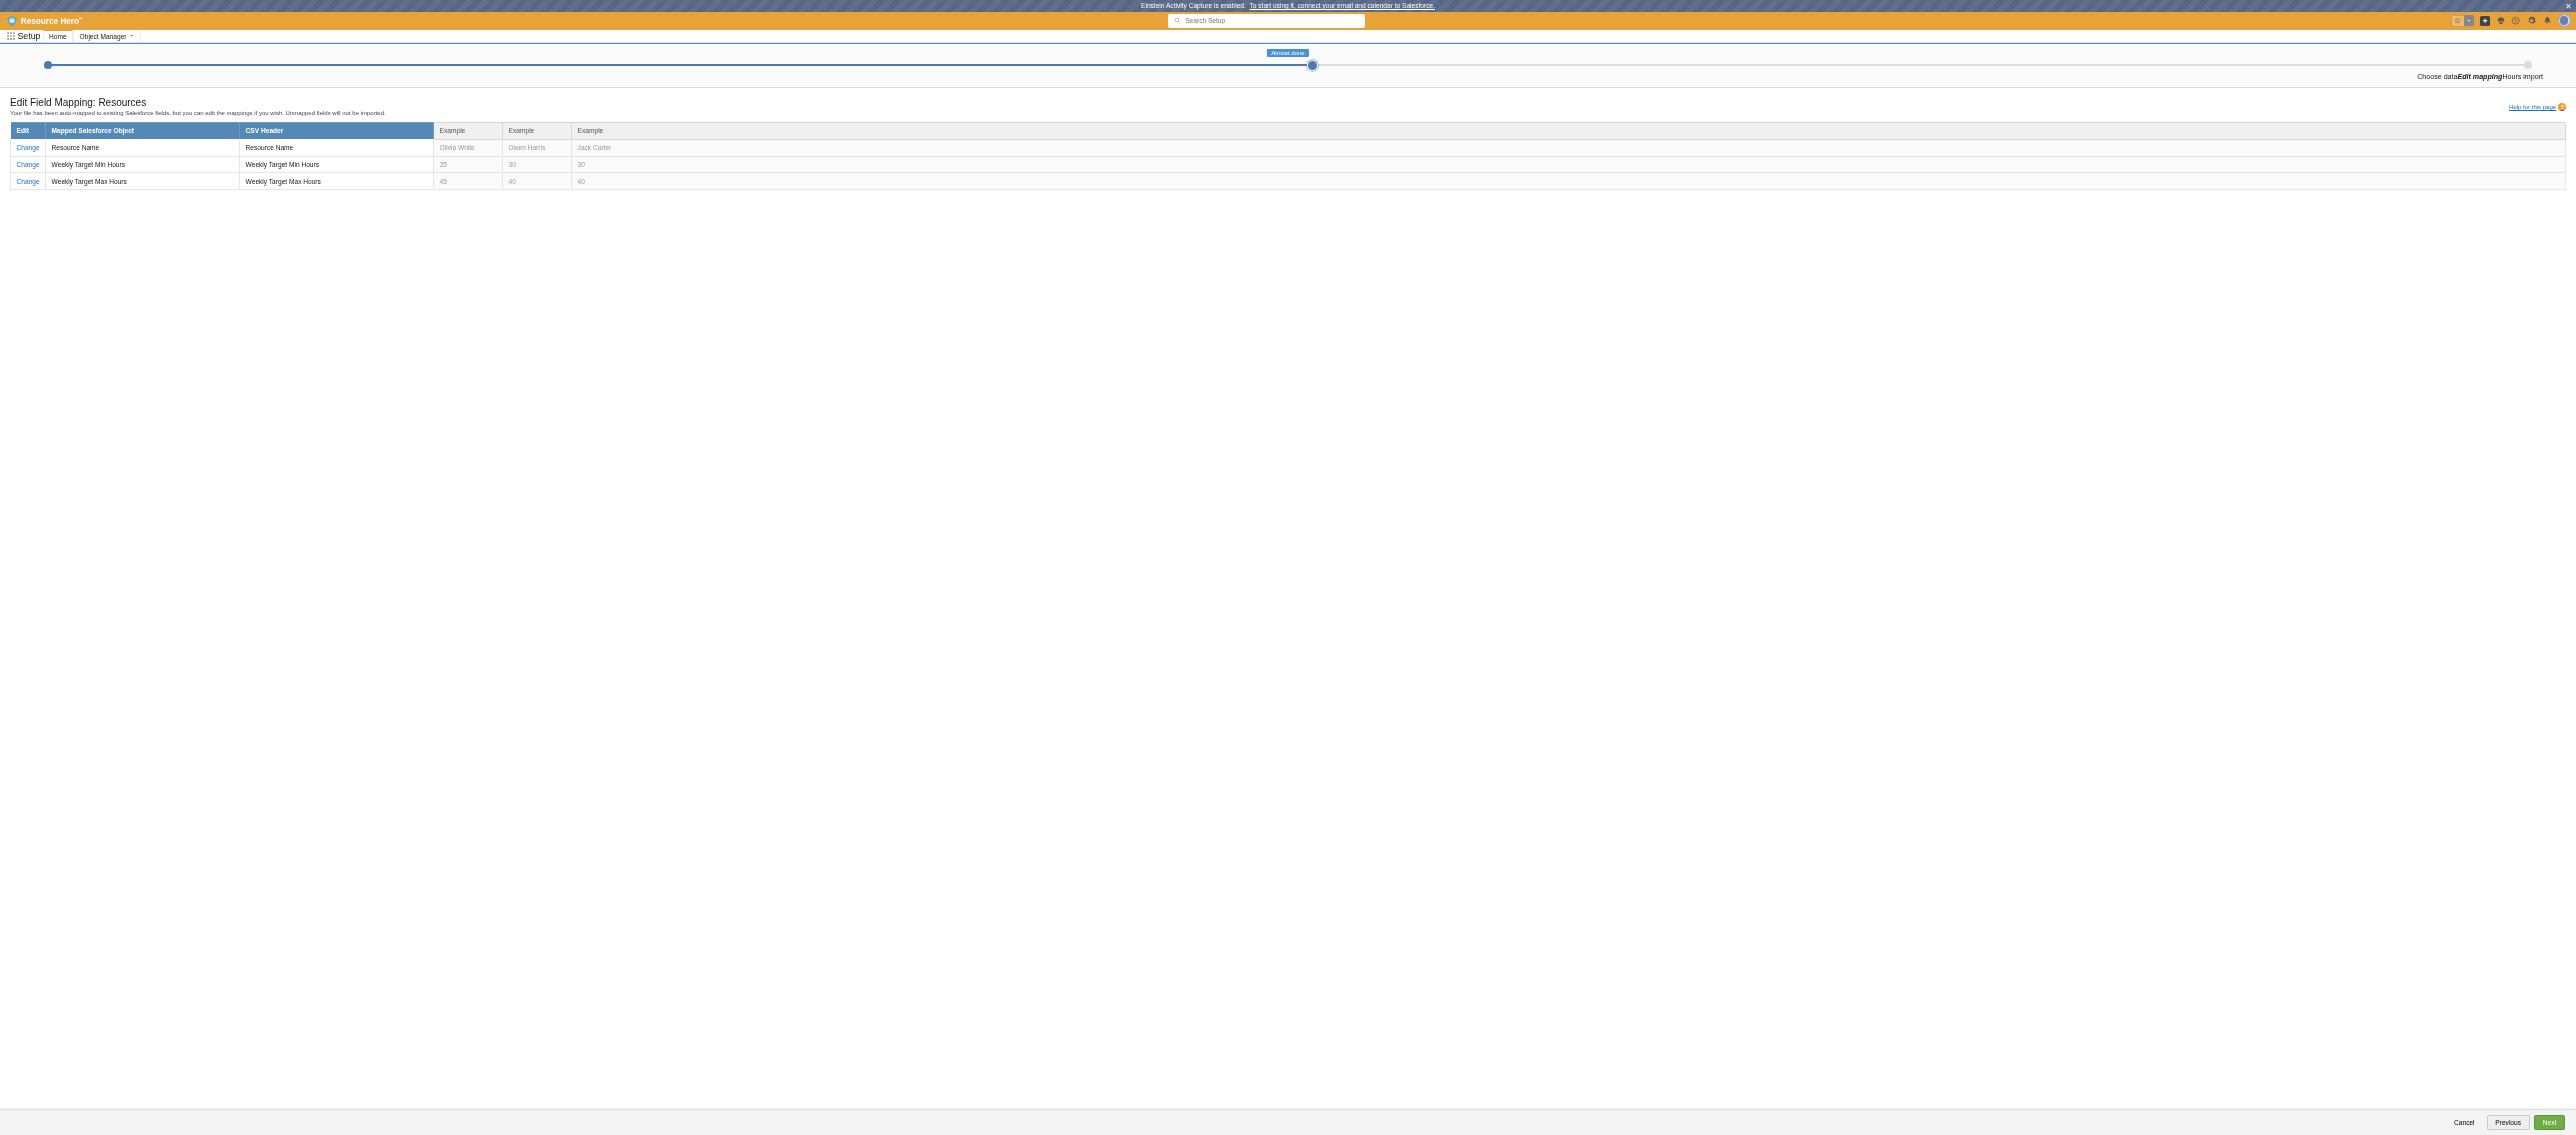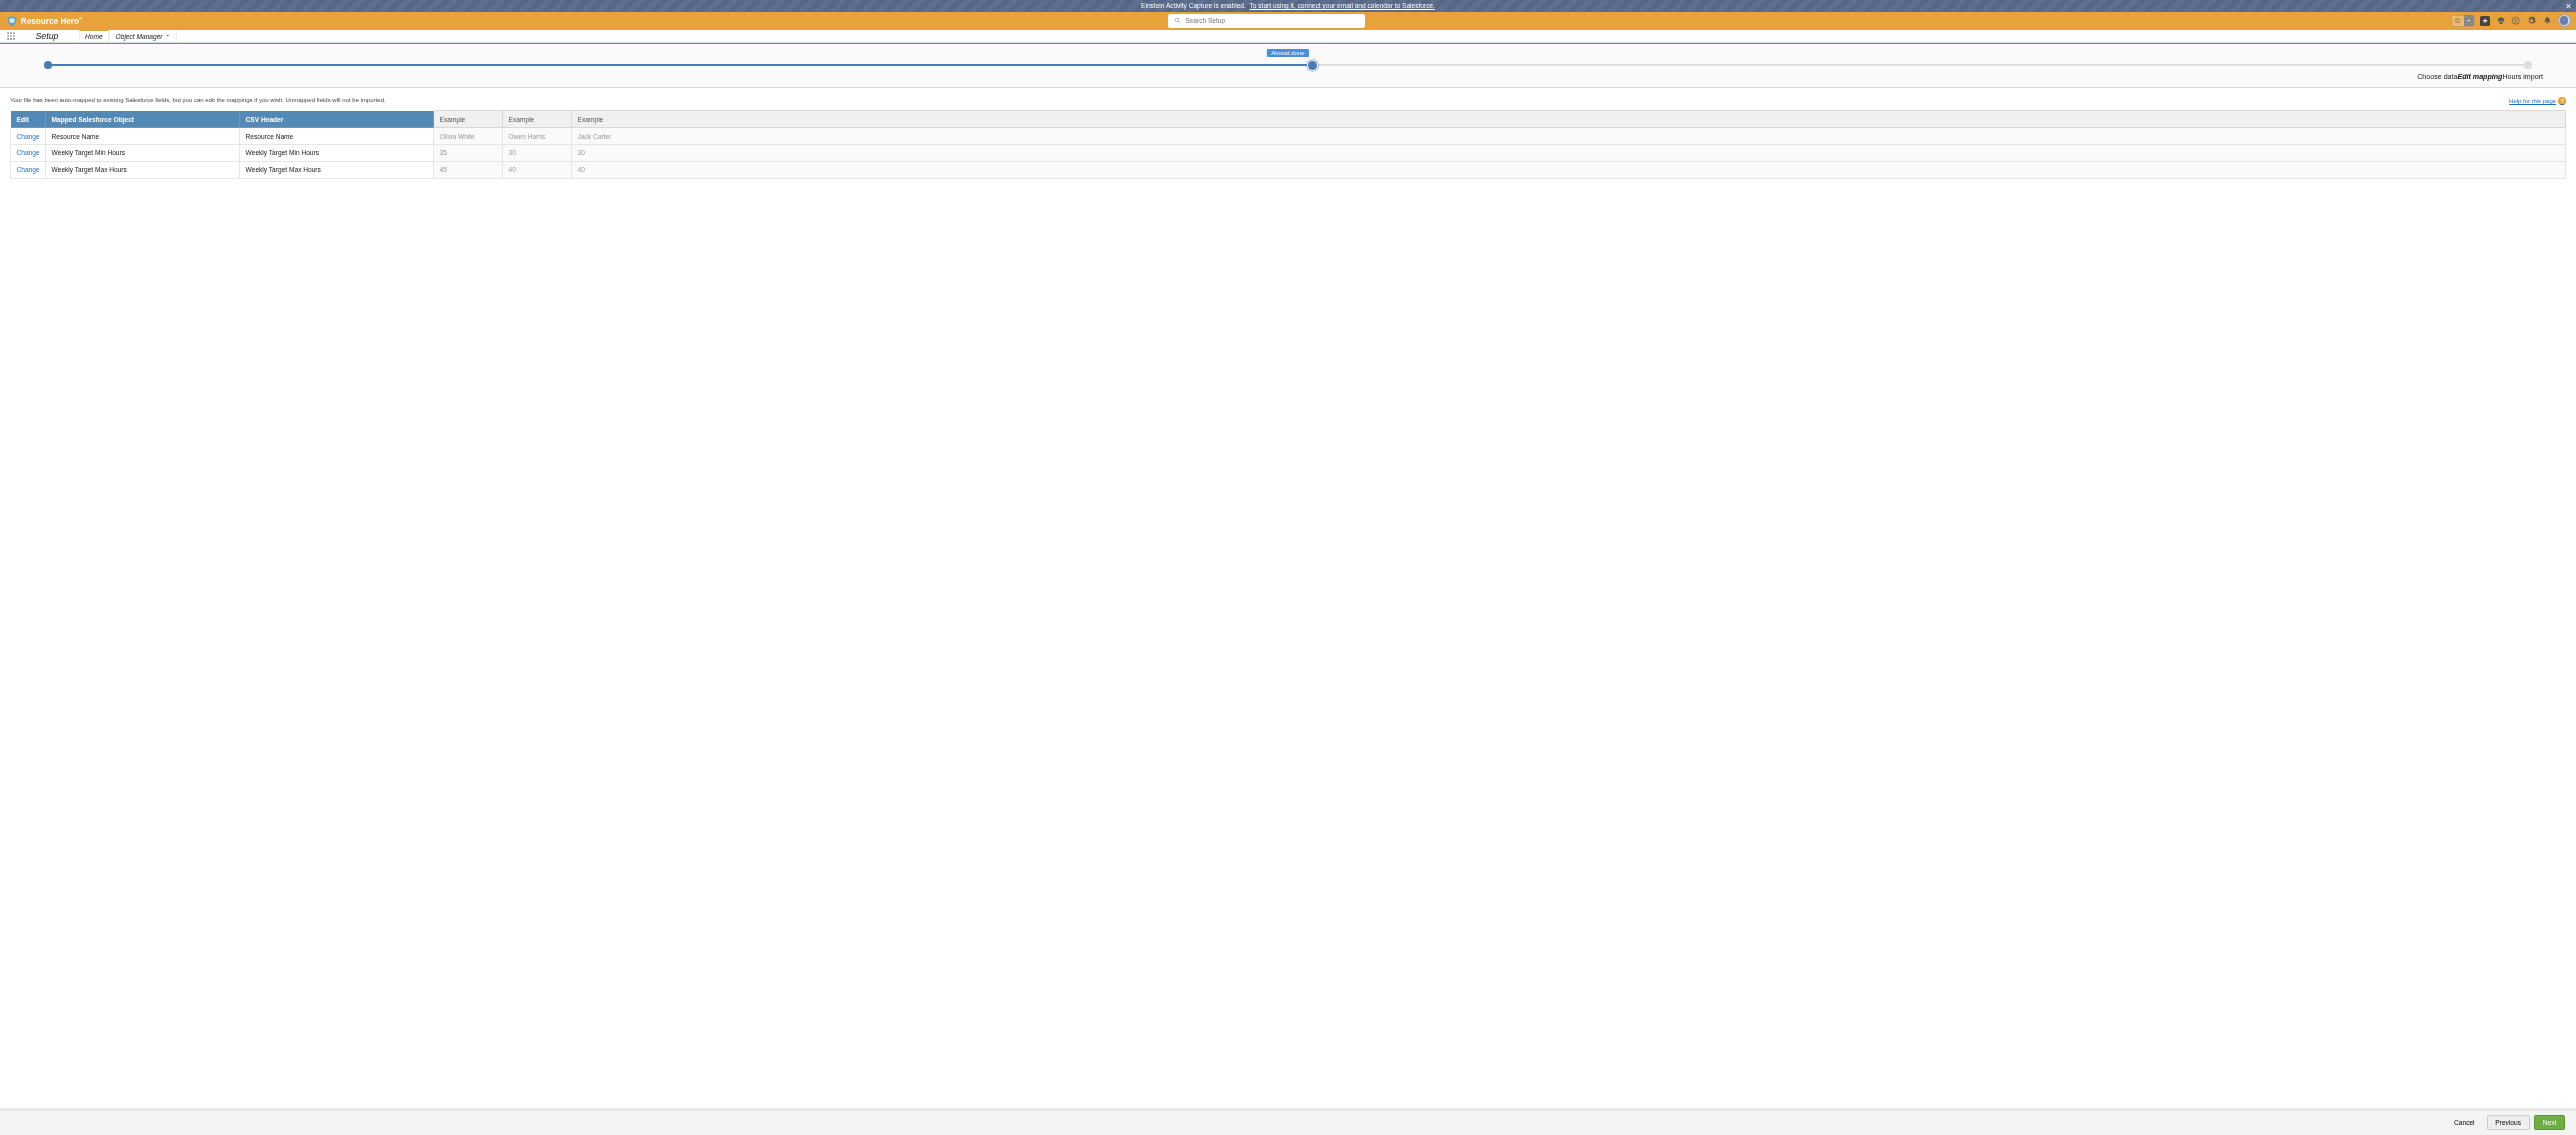--- a/index.html
+++ b/index.html
@@ -22,21 +22,21 @@
 .hdr-right { display:flex; align-items:center; gap:5.5px; }
 .fav-box { display:flex; align-items:center; background:rgba(255,255,255,0.25); border:0.5px solid rgba(0,0,0,0.15); border-radius:2.2px; height:12px; }
 .fav-box > div { padding:0 2.2px; display:flex; align-items:center;}
 .hdr-ic { width:10px; height:10px; display:flex; align-items:center; justify-content:center; cursor:pointer; color:#5b5b5b;}
 .hdr-ic svg { fill:#5b5b5b; }
 .add-btn { background:#444; color:#fff; width:10px; height:10px; border-radius:1.6px; display:flex; align-items:center; justify-content:center; font-weight:bold; font-size:7.7px;}
 .avatar { width:13px; height:13px; border-radius:50%; background:#d0d6eb; border:1.1px solid #9aa4c7; display:flex; align-items:center; justify-content:center;}
 .avatar-inner { width:8.8px; height:8.8px; border-radius:50%; background:#6d7eb0;}
 
 
-.nav { background:#fff; height:13px; border-bottom:0.5px solid #ddd; display:flex; align-items:center; padding:0 5.5px; gap:20px;font-style:italic;}
+.nav { background:#fff; height:13px; border-bottom:0.5px solid #ddd; display:flex; align-items:center; padding:0 5.5px; gap:2px;}
 .waffle { width:10px; height:10px; cursor:pointer;}
 .nav-title { font-size:8.8px; font-weight:400; }
 .nav-tabs { display:flex; height:100%; }
 .nav-tab { padding:0 5.5px; display:flex; align-items:center; font-size:6.6px; border-left:0.5px solid #eee; border-right:0.5px solid #eee; cursor:pointer; position:relative; gap:2.2px;}
 .nav-tab.active { border-top:1.6px solid #e8a23a; margin-top:-0.5px;}
 
 
 .wizard-area { border-bottom:0.5px solid #ddd; background:#fafafa; position:relative; padding-top:15.4px;}
 .wiz-badge { position:absolute; left:50%; transform:translateX(-50%); top:4.4px; background:#4a90d9; color:#fff; font-size:6px; padding:1.1px 4.4px; border-radius:1.1px;}
 .progress-bar { height:11px; position:relative; margin:0 48px;}
@@ -185,20 +185,21 @@
   </div>
   <div class="labels">
     <span class="lab1">Choose data</span>
     <span class="lab2">Edit mapping</span>
     <span class="lab3">Hours import</span>
   </div>
 </div>
 
 <div class="page-head">
   <div class="ph-left">
+    <div class="ph-title">Edit Field Mapping: Resources</div>
     <div class="ph-sub">Your file has been auto-mapped to existing Salesforce fields, but you can edit the mappings if you wish. Unmapped fields will not be imported.</div>
   </div>
   <a href="#" class="ph-help">
     <span>Help for this page</span>
     <span class="qm">?</span>
   </a>
 </div>
 
 <div class="tbl-wrap">
 <table>

